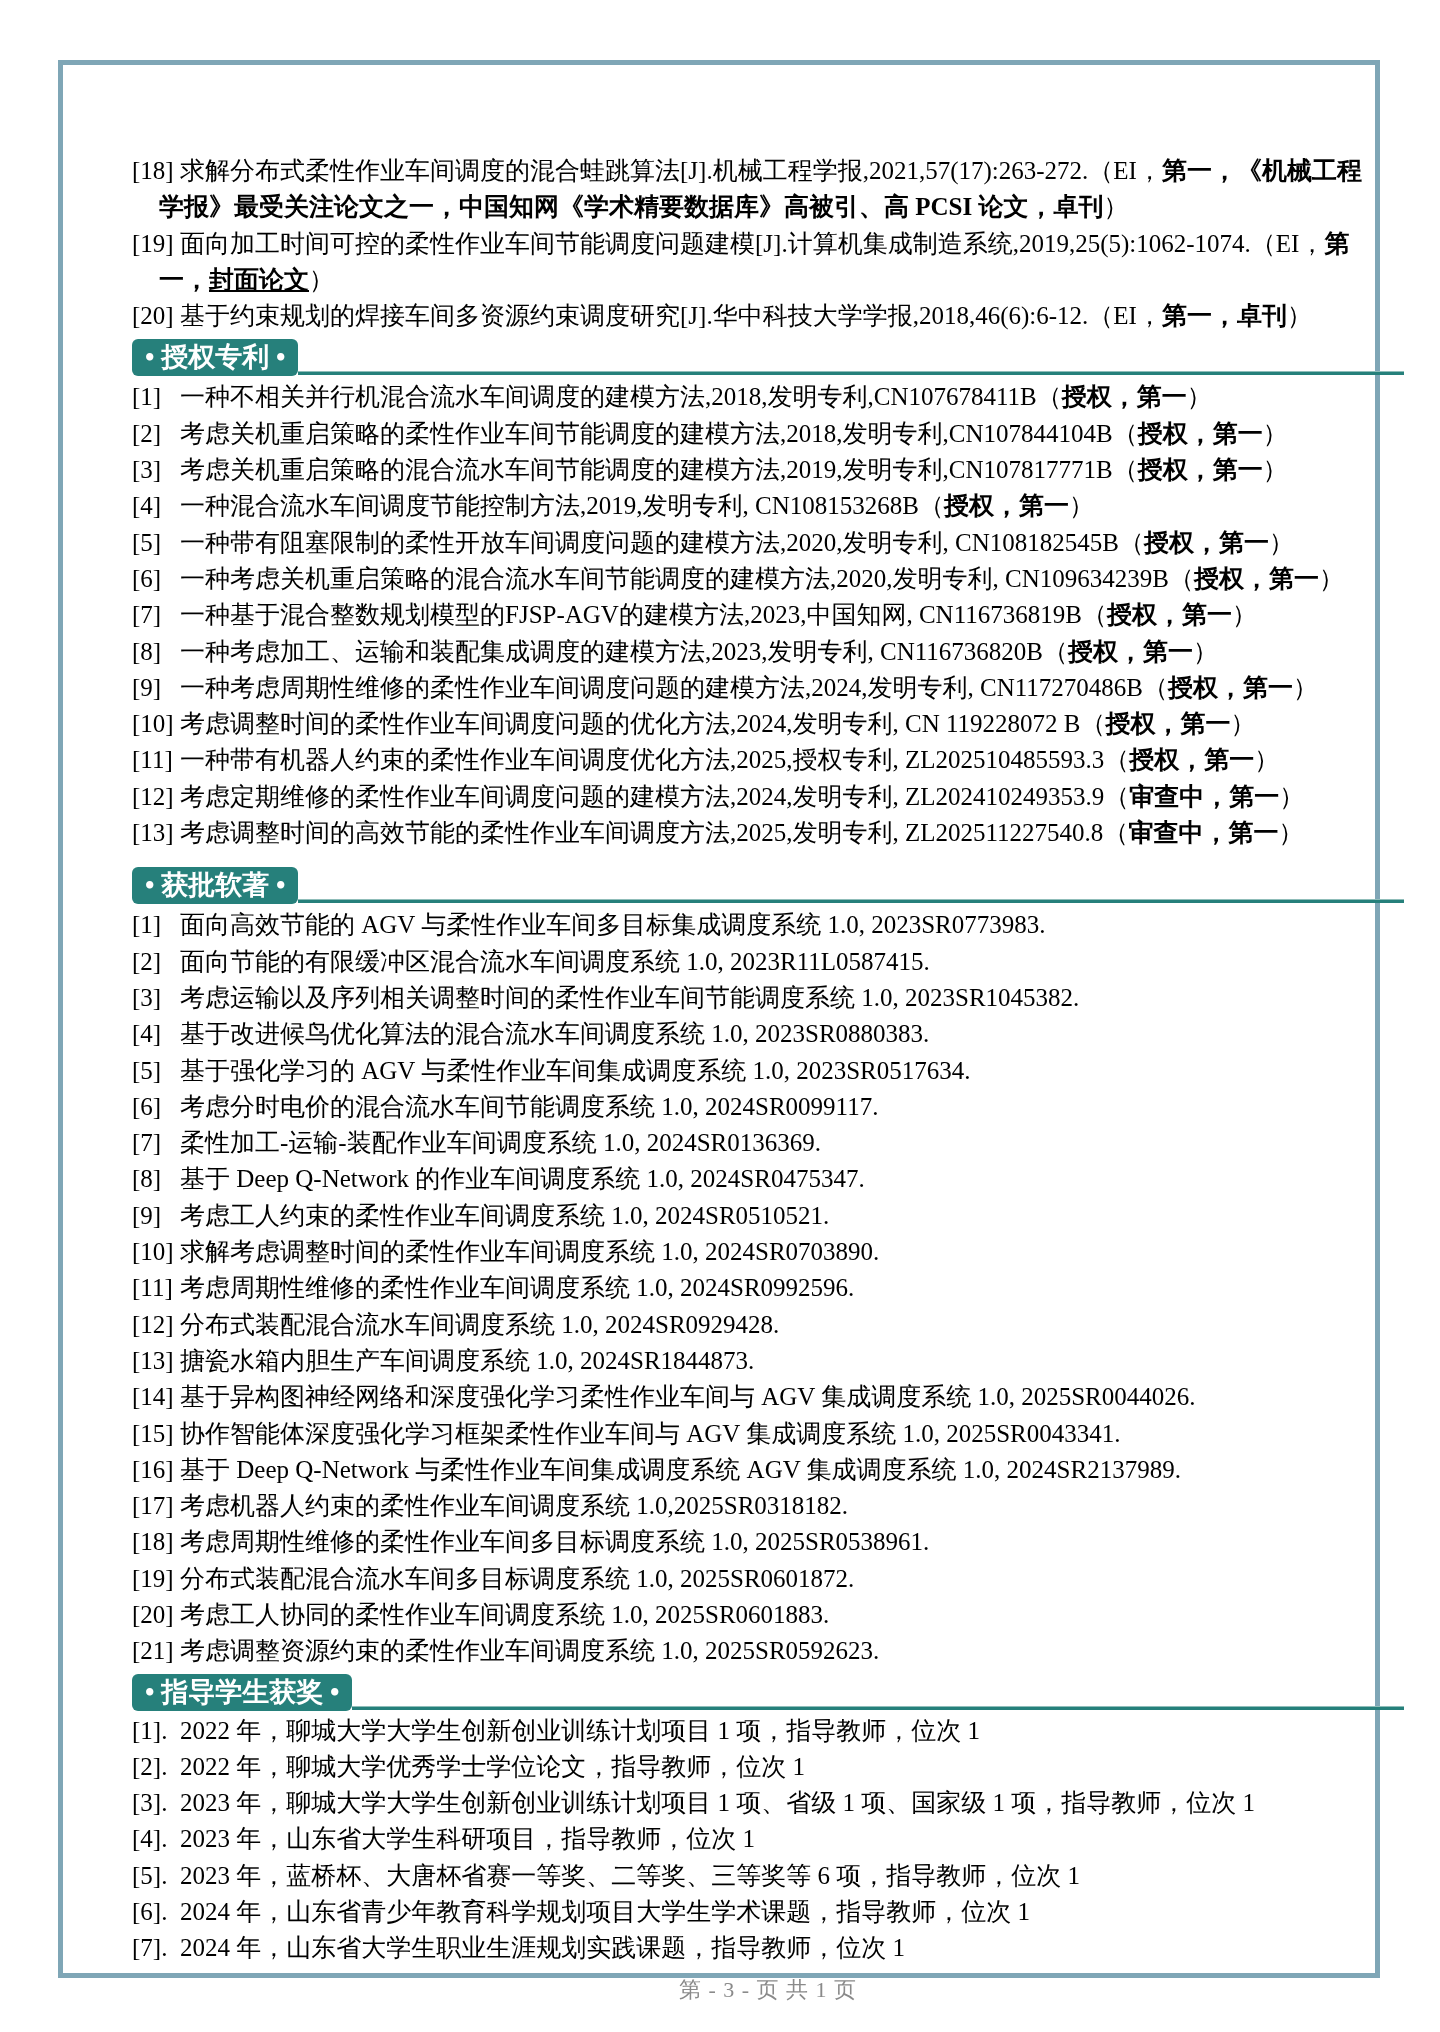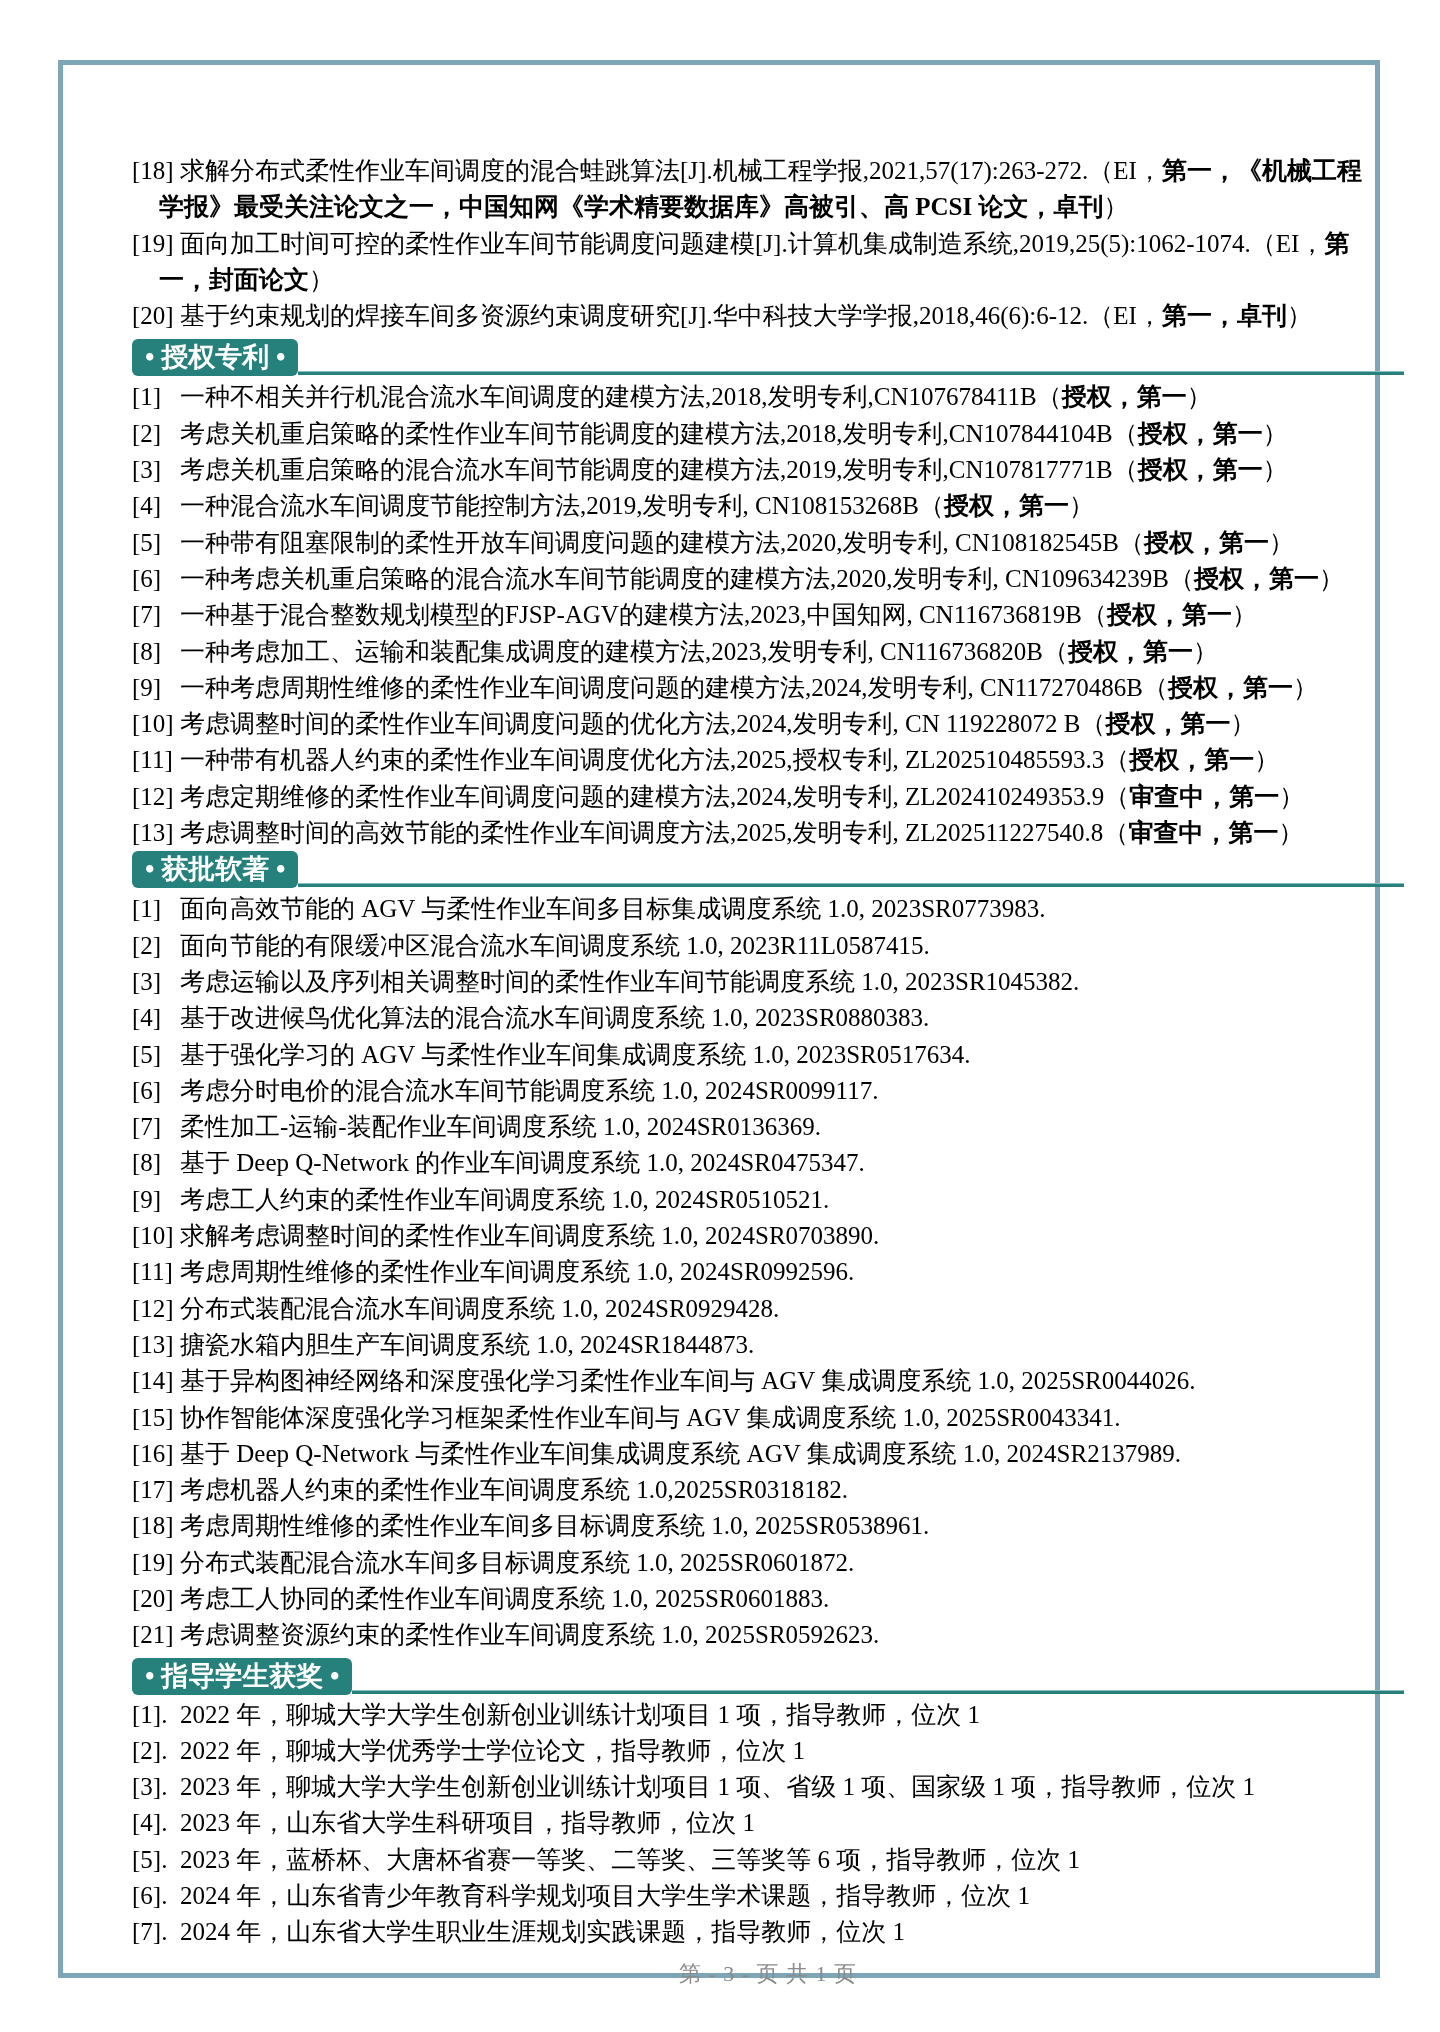--- a/index.html
+++ b/index.html
@@ -13,24 +13,24 @@
   }
   .content{
     position:absolute;left:69px;top:88px;width:1272px;
   }
   .item{
     margin:0;padding-left:27px;text-indent:-27px;
     font-size:25px;line-height:36.3px;white-space:pre-wrap;
   }
   .num{display:inline-block;width:48px;text-indent:0;}
   .seg-b{font-weight:bold;}
-  .seg-u{}
+  .seg-u{text-decoration:underline;}
   .sec-row{display:flex;align-items:flex-end;}
   .sec-row.m1{margin-top:5px;margin-bottom:3px;}
-  .sec-row.m2{margin-top:0px;margin-bottom:3px;}
+  .sec-row.m2{margin-top:16px;margin-bottom:3px;}
   .sec-row.m3{margin-top:4px;margin-bottom:2px;}
   .sec-box{
     background:#26807B;color:#ffffff;font-weight:bold;font-size:27px;
     line-height:30px;padding:3px 13px 4px 13px;white-space:pre;border-radius:6px;
   }
   .sec-rule{
     flex:1;height:3px;background:#26807B;margin-bottom:1px;
     border-top:1px solid #8FBDB9;box-sizing:content-box;
   }
   .footer{

